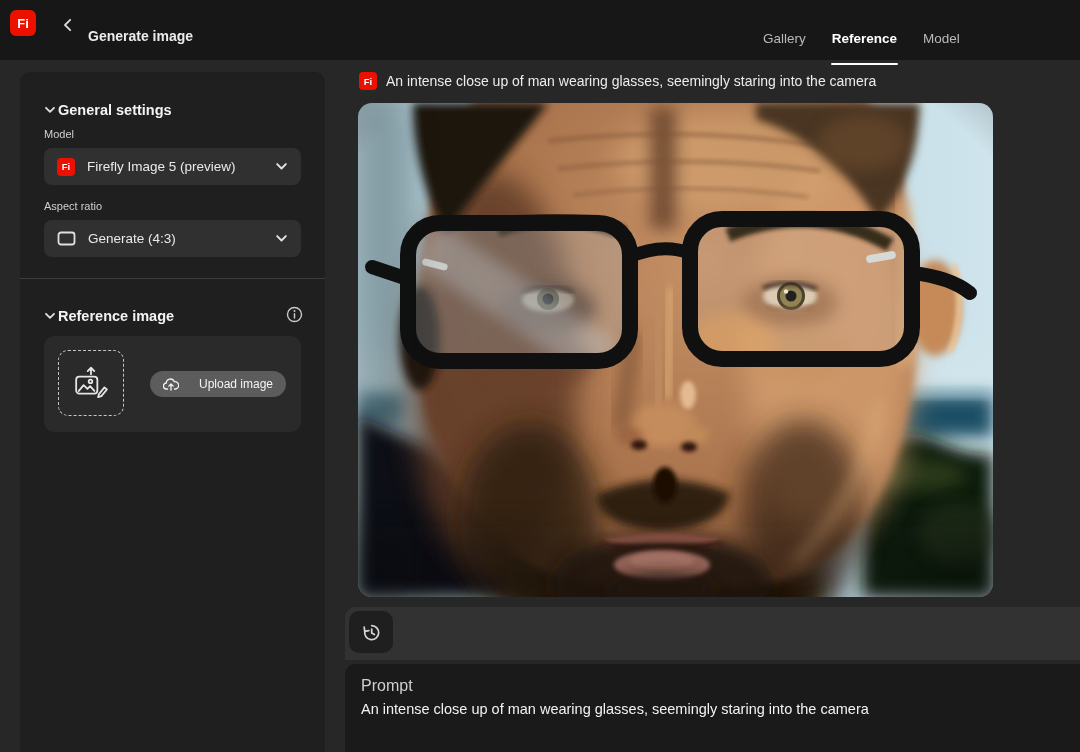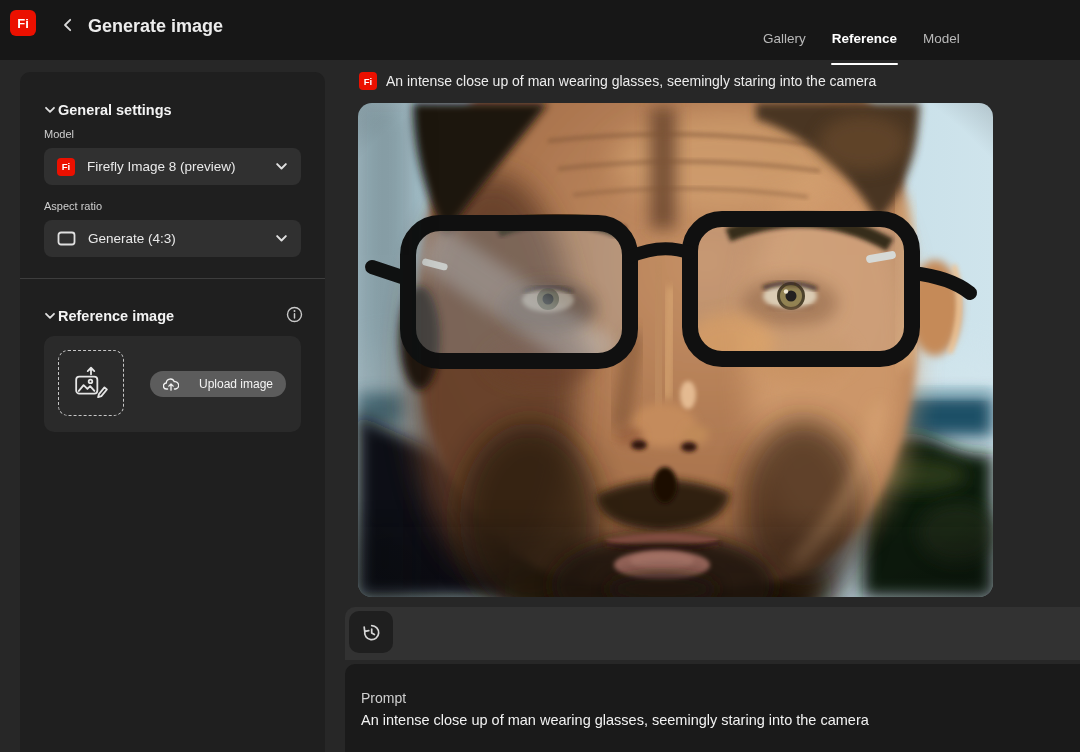--- a/index.html
+++ b/index.html
@@ -7,21 +7,21 @@
               font-family:"Liberation Sans", sans-serif; }
   .screen { position:relative; width:1080px; height:752px; background:#272727;padding-left:36px; }
 
   
   .topbar { position:absolute; left:0; top:0; width:1080px; height:60px; background:#171717; }
   .fi-logo { position:absolute; left:10px; top:10px; width:26px; height:26px; border-radius:6px;
              background:#eb1000; color:#fff; font-weight:bold; font-size:13px;
              display:flex; align-items:center; justify-content:center; cursor:pointer; }
   .back-btn { position:absolute; left:56px; top:14px; width:22px; height:22px;
               display:flex; align-items:center; justify-content:center; cursor:pointer; }
-  .tb-title { position:absolute; left:88px; top:16px; font-size:18px; font-weight:600; color:#ececec; }
+  .tb-title { position:absolute; left:88px; top:28px; font-size:14px; font-weight:600; color:#ececec; }
   .tabs { position:absolute; left:762px; top:0; height:60px; display:flex; gap:24px; }
   .tab { position:relative; height:77px; display:flex; align-items:center; padding:0 1px;
          font-size:13.5px; color:#b9b9b9; cursor:pointer; }
   .tab.active { color:#ffffff; font-weight:bold; }
   .tab-underline { position:absolute; left:0; right:0; bottom:12px; height:2.5px;
                    background:#ffffff; border-radius:2px; }
 
   
   .sidebar { position:absolute; left:20px; top:72px; width:305px; height:680px;
              background:#1f1f1f; border-radius:10px 10px 0 0; }
@@ -54,21 +54,21 @@
   .image-card svg { display:block; width:635px; height:494px; }
 
   .history-band { position:absolute; left:345px; top:607px; width:735px; height:53px;
                   background:#323232; border-radius:10px 0 0 0; }
   .history-btn { position:absolute; left:4px; top:4px; width:44px; height:42px;
                  background:#1f1f1f; border-radius:10px; display:flex; align-items:center;
                  justify-content:center; cursor:pointer; }
 
   .prompt-panel { position:absolute; left:345px; top:664px; width:735px; height:88px;
                   background:#1a1a1a; border-radius:10px 0 0 0; padding:13px 16px; cursor:text; }
-  .prompt-label { font-size:14px; color:#cfcfcf; margin-bottom:6px;margin-top:13px; }
+  .prompt-label { font-size:16px; color:#cfcfcf; margin-bottom:6px; }
   .prompt-text { font-size:14.5px; color:#f2f2f2; }
 </style>
 </head>
 <body>
 
 <div class="screen">
 
   <div class="topbar">
     <div class="fi-logo">Fi</div>
     <div class="back-btn">
@@ -93,21 +93,21 @@
       <svg width="12" height="8" viewBox="0 0 12 8">
         <path d="M2 1.8l4 4 4-4" fill="none" stroke="#e0e0e0" stroke-width="1.8" stroke-linecap="round" stroke-linejoin="round"></path>
       </svg>
       <span class="sec-title">General settings</span>
     </div>
 
     <div class="field-label" style="top:56px;">Model</div>
 
     <div class="select" style="top:76px;">
       <div class="mini-fi">Fi</div>
-      <span class="val">Firefly Image 8 (preview)</span>
+      <span class="val">Firefly Image 5 (preview)</span>
       <span class="chev">
         <svg width="13" height="9" viewBox="0 0 12 8">
           <path d="M2 1.8l4 4 4-4" fill="none" stroke="#e0e0e0" stroke-width="1.8" stroke-linecap="round" stroke-linejoin="round"></path>
         </svg>
       </span>
     </div>
 
     <div class="field-label" style="top:128px;">Aspect ratio</div>
 
     <div class="select" style="top:148px;">

